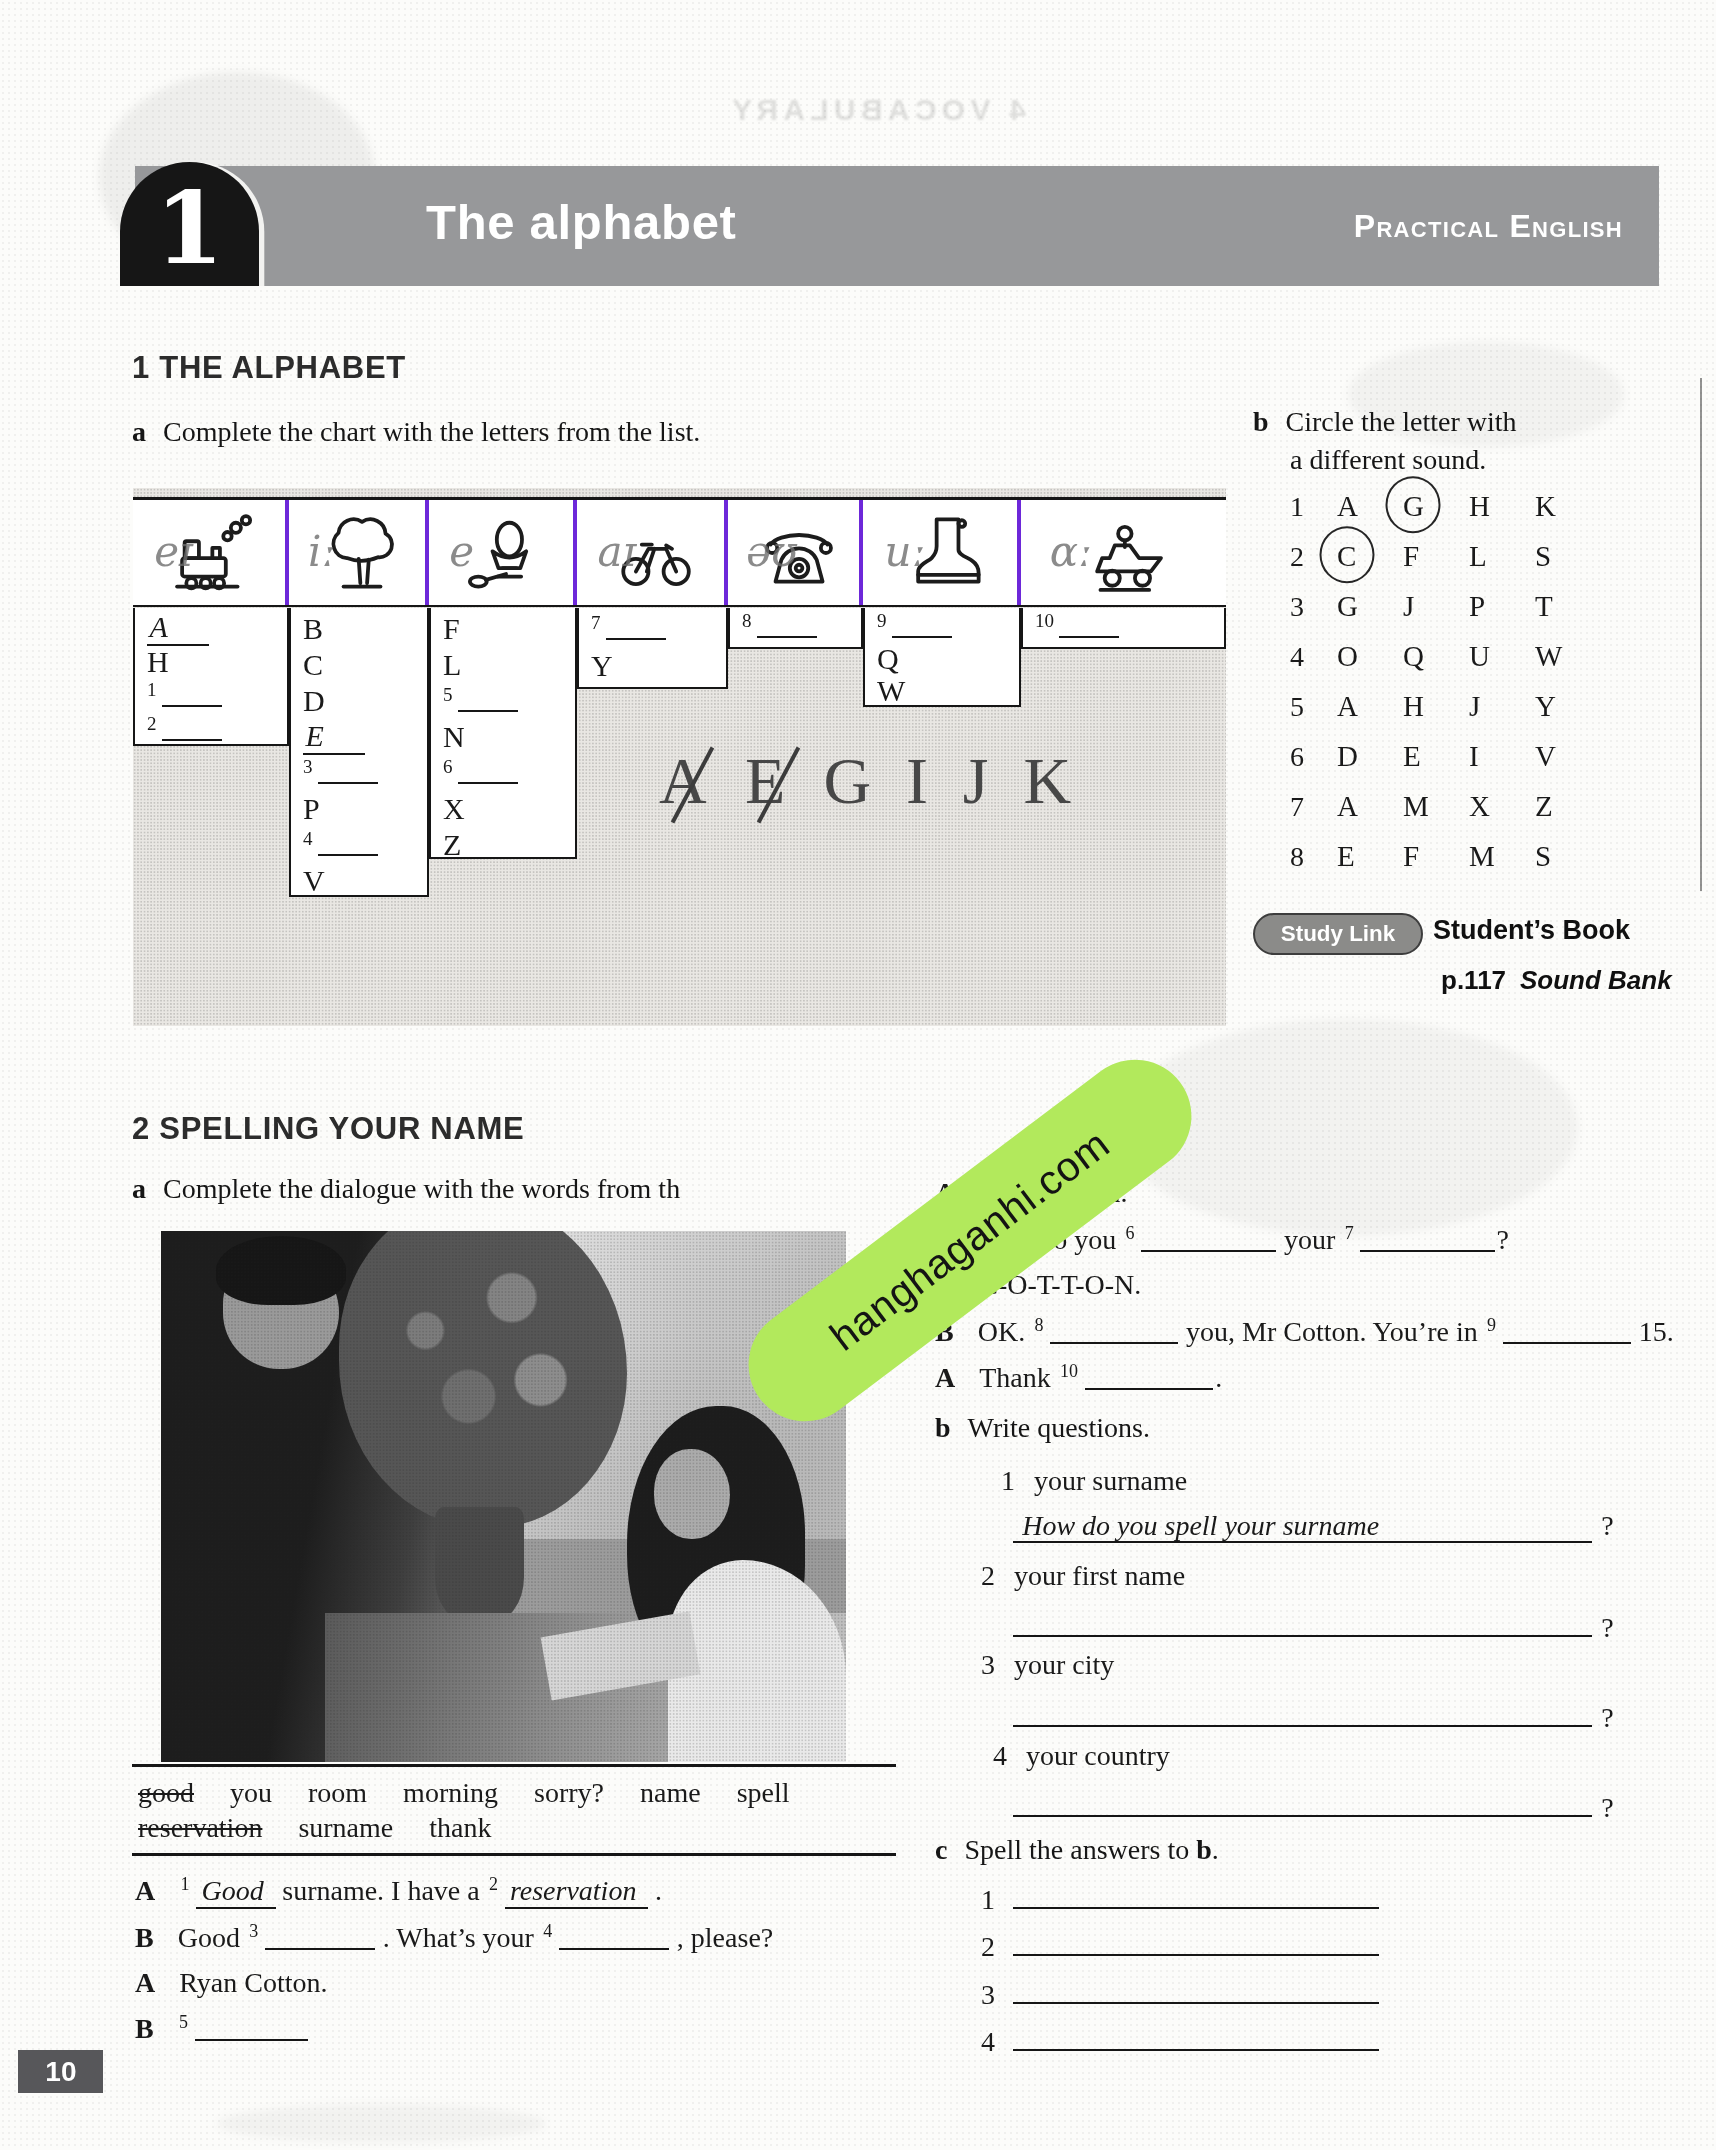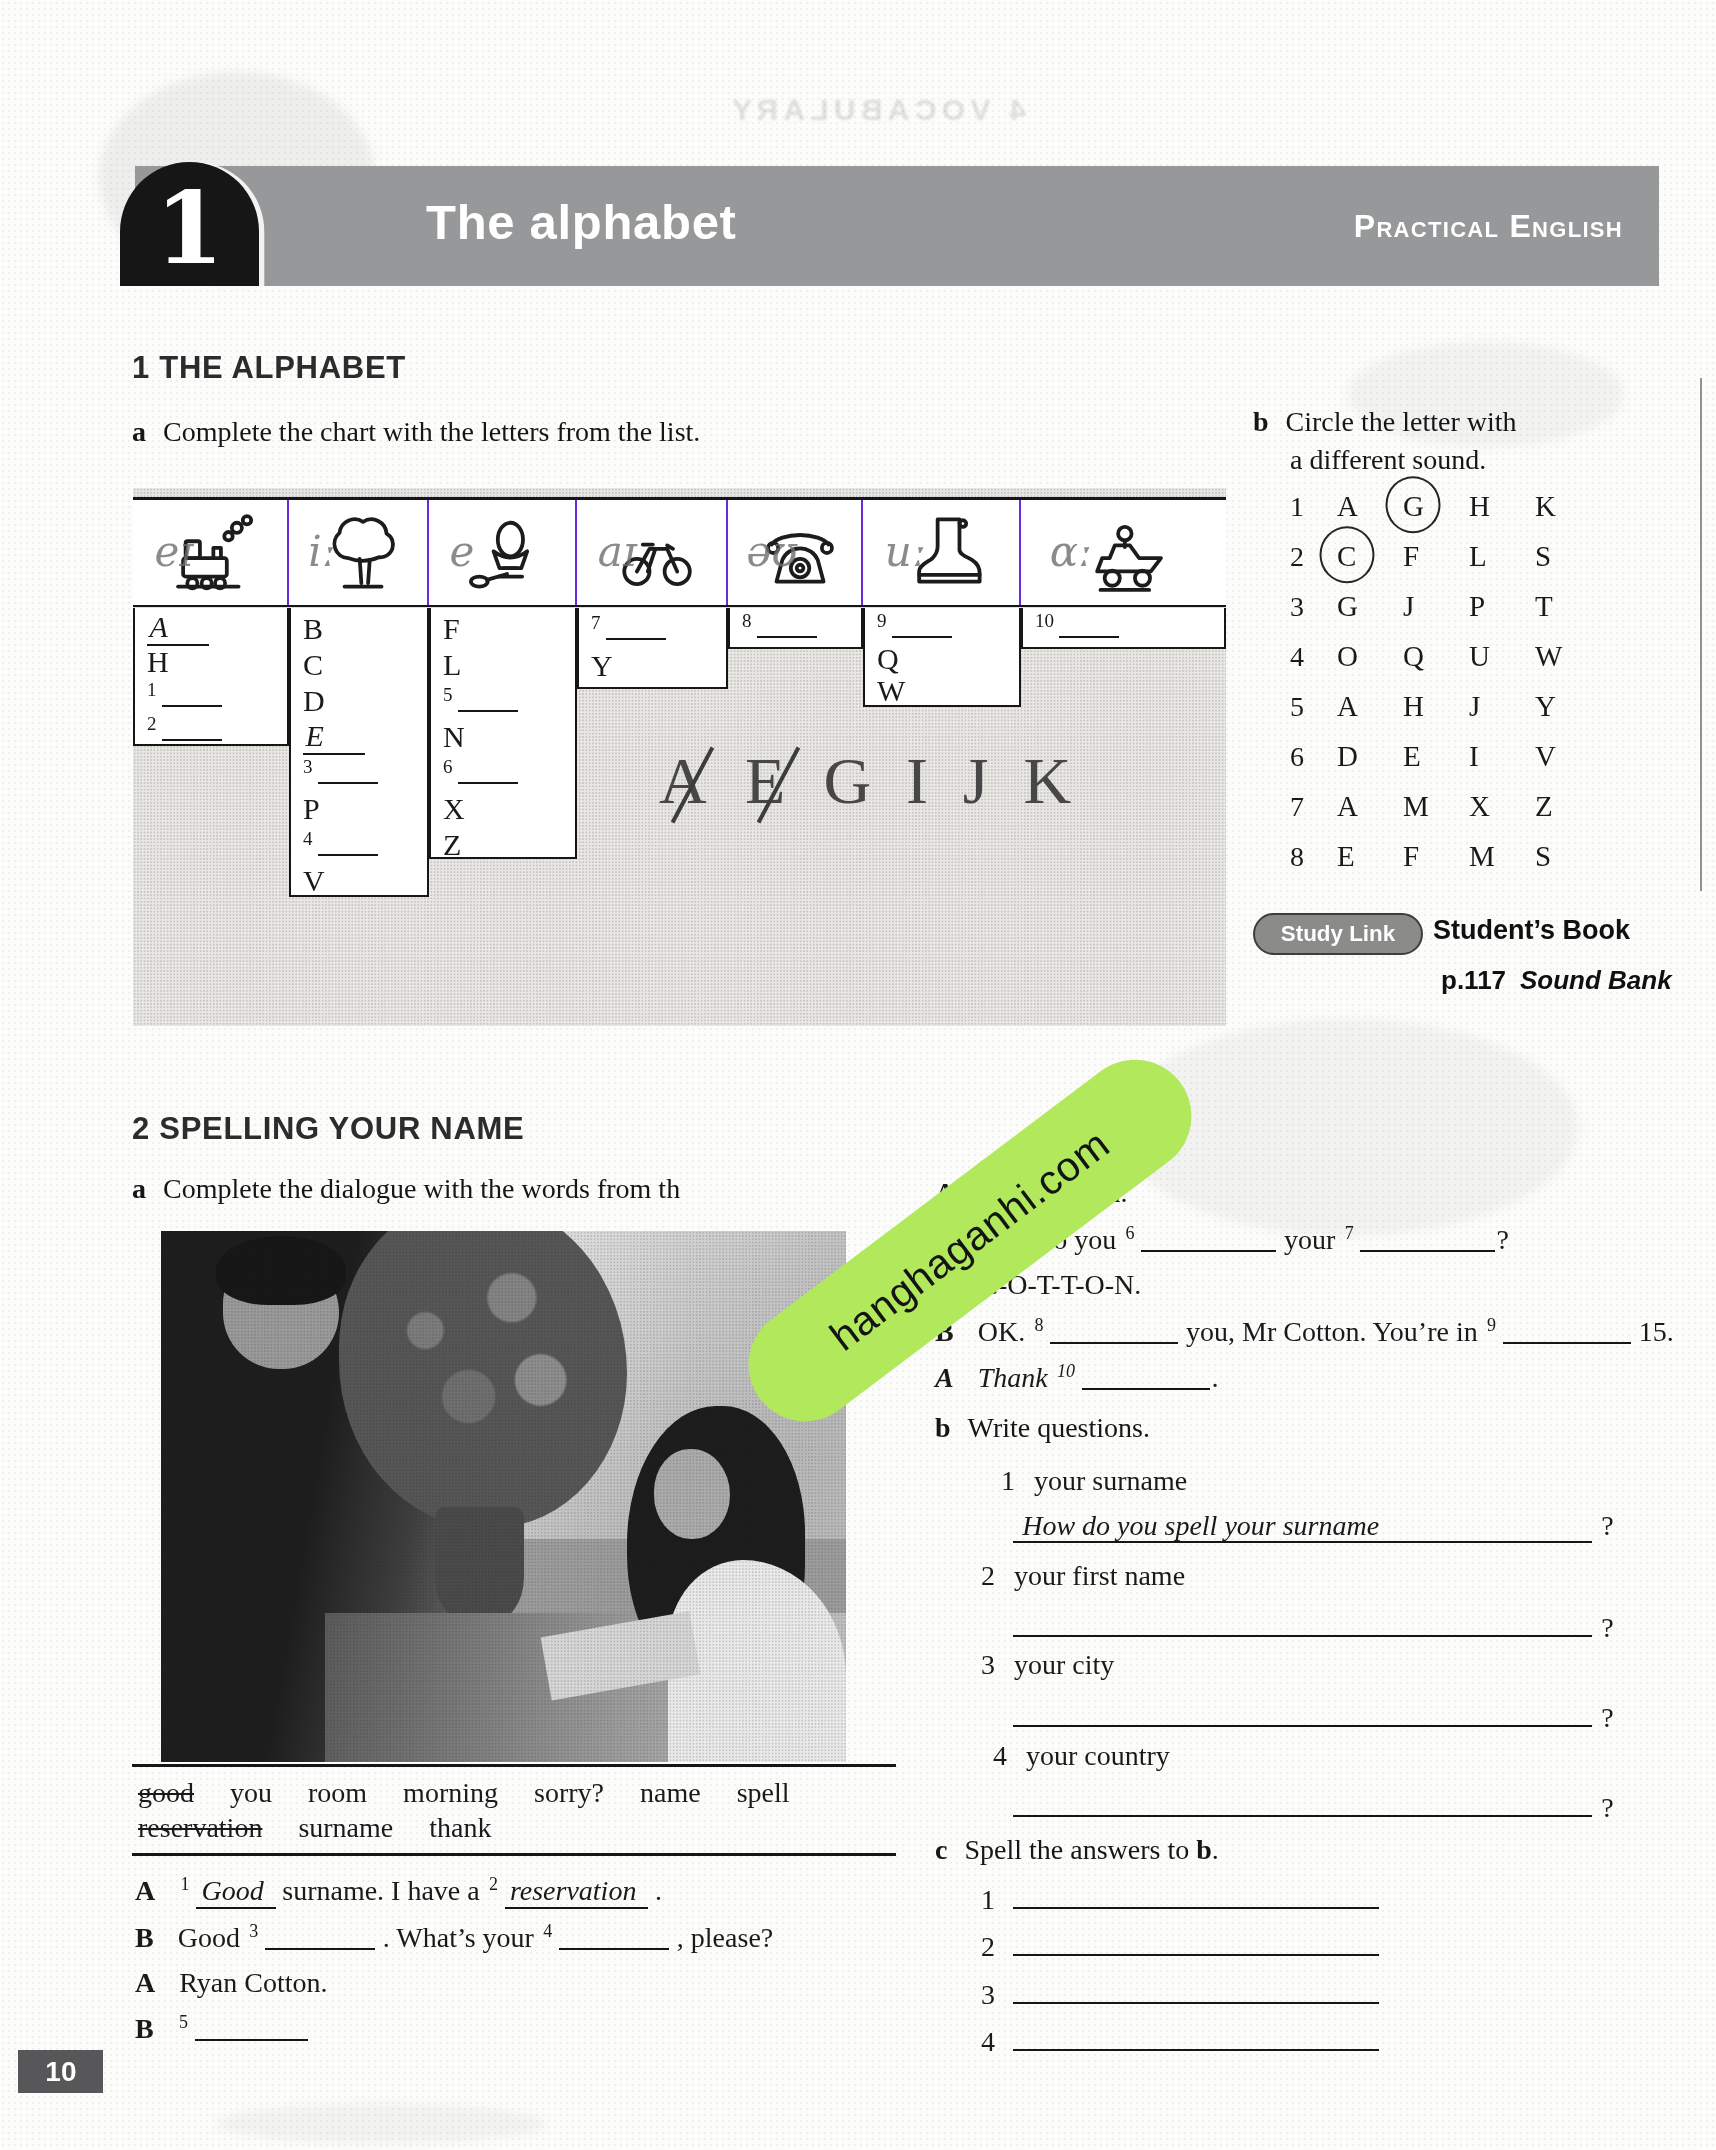--- a/index.html
+++ b/index.html
@@ -28,21 +28,21 @@
 
   
   .h1{font:800 31px "Liberation Sans",sans-serif;color:#2c2c2c;letter-spacing:0.7px;}
   .instr{font:400 28px "Liberation Serif",serif;color:#161616;}
   .lbl{font-weight:700;margin-right:17px;}
 
   
   .chart{left:133px;top:488px;width:1093px;height:538px;background-color:#e9e7e3;}
   .picrow{position:absolute;left:0;top:9.2px;width:1093px;height:110px;background:#fff;
           border-top:3.3px solid #161616;border-bottom:2.6px solid #161616;display:flex;box-sizing:border-box;}
-  .pcell{position:relative;height:100%;border-right:2px solid #6d28d9;box-sizing:border-box;}
+  .pcell{position:relative;height:100%;border-right:4px solid #6d28d9;box-sizing:border-box;}
   .pcell:last-child{border-right:none;}
   .pcell svg{position:absolute;left:50%;top:50%;width:84px;height:84px;transform:translate(-44%,-50%);}
   .phon{position:absolute;left:14%;top:50%;transform:translate(0,-54%);font:italic 400 42px "DejaVu Serif",serif;
         color:rgba(110,110,110,.8);z-index:2;}
   .cbox{position:absolute;top:120px;background:#fff;border:2px solid #161616;border-top:none;
         box-sizing:border-box;padding:2.6px 0 0 12px;}
   .it{display:flex;align-items:center;font-size:30px;}
   .c1 .it{height:34px}.c2 .it{height:36px}.c3 .it{height:36px}.c4 .it{height:37px}
   .c5 .it,.c7 .it{height:33px}.c6 .it{height:32px}
   .exu{display:inline-block;border-bottom:2px solid #161616;padding:0 5.3px 0 2.6px;min-width:54px;font-style:italic;}
@@ -456,21 +456,21 @@
   </div>
   <div class="dlg" style="left:935px;top:1223px;">
     <span class="sp">B</span><span class="seg">How do you</span><sup class="n">6</sup><span class="bl" style="width:135px;"></span><span class="seg">your</span><sup class="n">7</sup><span class="bl" style="width:135px;margin-right:1.3px;"></span><span>?</span>
   </div>
   <div class="dlg" style="left:935px;top:1269px;">
     <span class="sp">A</span><span>C-O-T-T-O-N.</span>
   </div>
   <div class="dlg" style="left:935px;top:1315px;">
     <span class="sp">B</span><span class="seg">OK.</span><sup class="n">8</sup><span class="bl" style="width:128px;"></span><span class="seg">you, Mr Cotton. You’re in</span><sup class="n">9</sup><span class="bl" style="width:128px;"></span><span>15.</span>
   </div>
-  <div class="dlg" style="left:935px;top:1361px;font-style:italic;">
+  <div class="dlg" style="left:935px;top:1361px;">
     <span class="sp">A</span><span class="seg">Thank</span><sup class="n">10</sup><span class="bl" style="width:128px;margin-right:2.6px;"></span><span>.</span>
   </div>
 
   <div class="abs instr" style="left:935px;top:1412px;">
     <span class="lbl">b</span><span>Write questions.</span>
   </div>
   <div class="qprompt" style="left:981px;top:1465px;margin-left:20px;">
     <span class="qn">1</span><span>your surname</span>
   </div>
   <div class="qlinewrap" style="left:1013px;top:1510px;">

